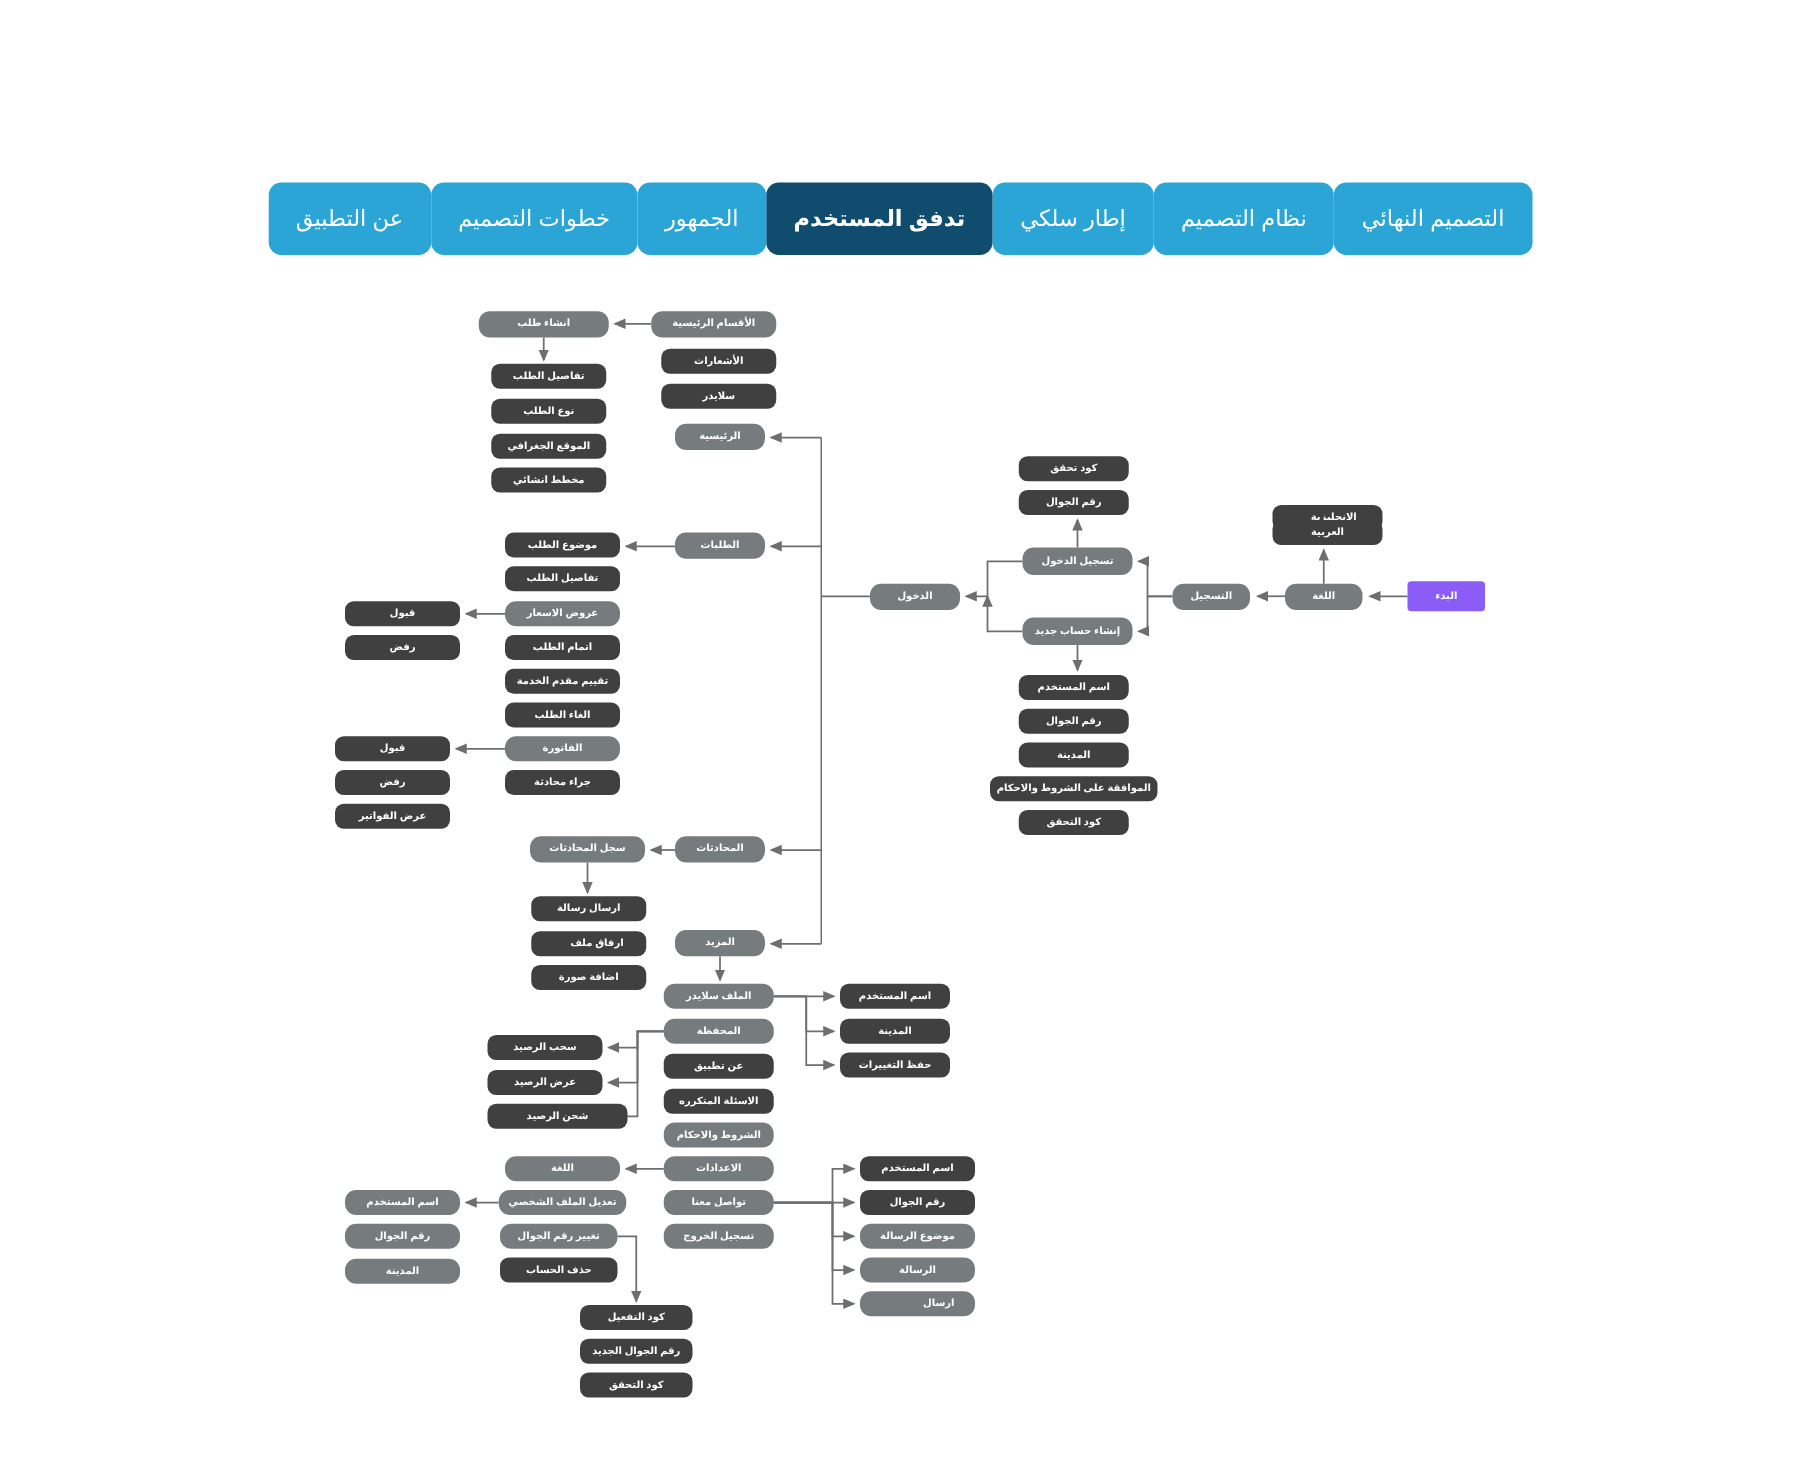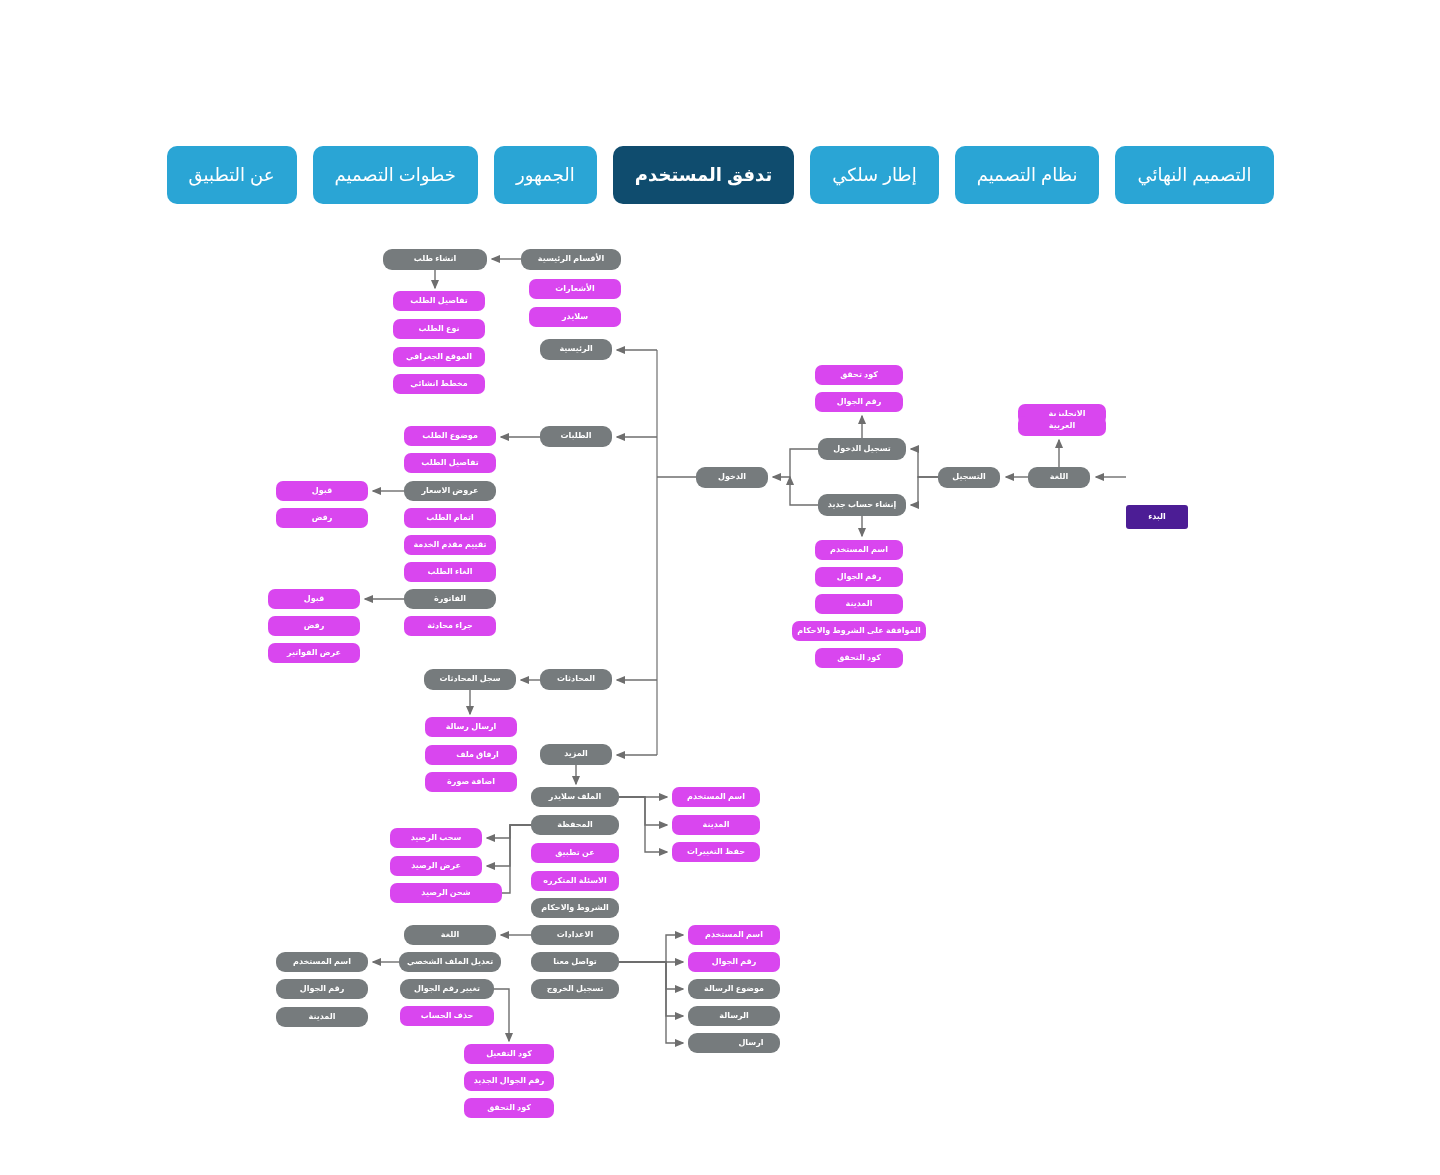--- a/index.html
+++ b/index.html
@@ -8,21 +8,20 @@
     background:#ffffff;
     font-family:"Liberation Sans","DejaVu Sans",sans-serif;
     overflow:hidden;
     position:relative;
   }
 
   
   #tabbar{
     position:absolute; left:0; top:146px; width:1440px; height:58px;
     display:flex; flex-direction:row-reverse; justify-content:center; align-items:center;
-    gap:16px;
   }
   .tab{
     height:58px; border-radius:10px;
     display:flex; align-items:center; justify-content:center;
     color:#ffffff; font-size:18px; letter-spacing:.2px;
     padding:0 22px; box-sizing:border-box; white-space:nowrap;
     background:#2aa5d5; cursor:pointer; user-select:none;
   }
   .tab.active{ background:#0f4c6e; font-weight:bold; }
 
@@ -31,23 +30,23 @@
   #wires{position:absolute;left:0;top:0;width:1440px;height:1175px;}
 
   .node{
     position:absolute; box-sizing:border-box;
     display:flex; align-items:center; justify-content:center;
     color:#ffffff; text-align:center; line-height:1.05;
     font-size:8px; font-weight:bold;
     border-radius:7px; padding:0 3px; overflow:hidden;
     direction:rtl;
   }
-  .n-blue{ background:#d946ef; }
+  .n-blue{ background:#404040; }
   .n-grey{ background:#767b7d; border-radius:9px; }
-  .n-navy{ background:#4c1d95; border-radius:3px;margin-top:40px; }
+  .n-navy{ background:#8b5cf6; border-radius:3px; }
 </style>
 </head>
 <body>
 
 <div id="tabbar">
     <div class="tab">عن التطبيق</div>
     <div class="tab">خطوات التصميم</div>
     <div class="tab">الجمهور</div>
     <div class="tab active">تدفق المستخدم</div>
     <div class="tab">إطار سلكي</div>

